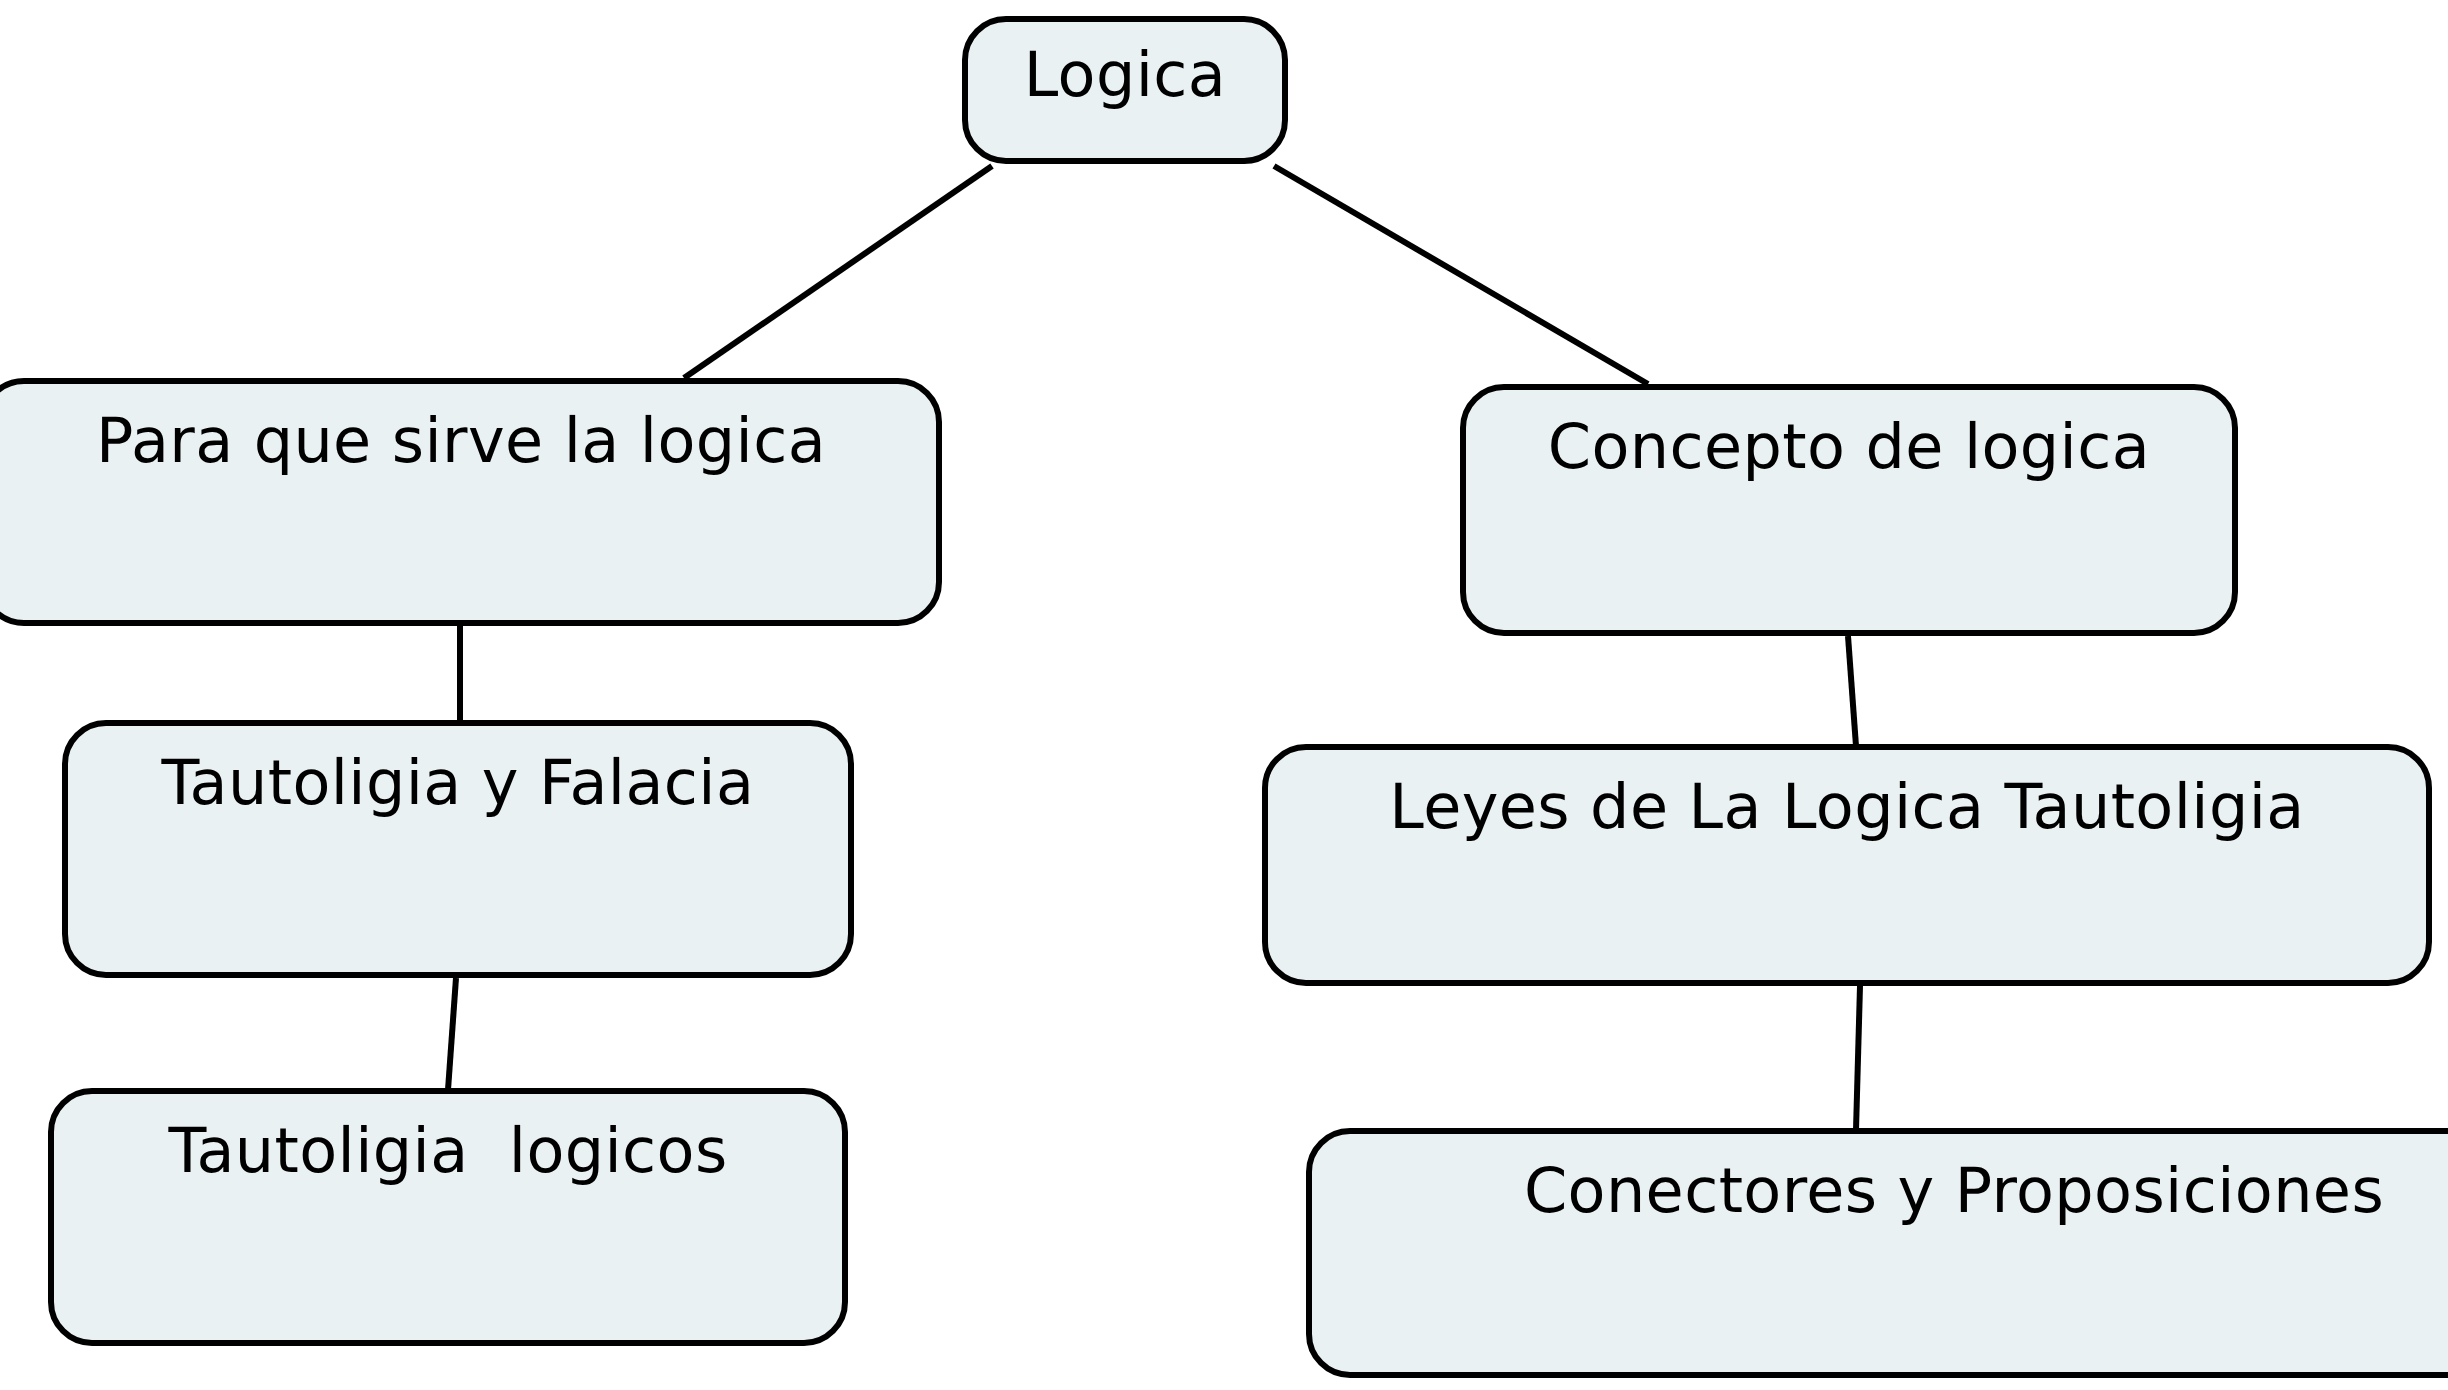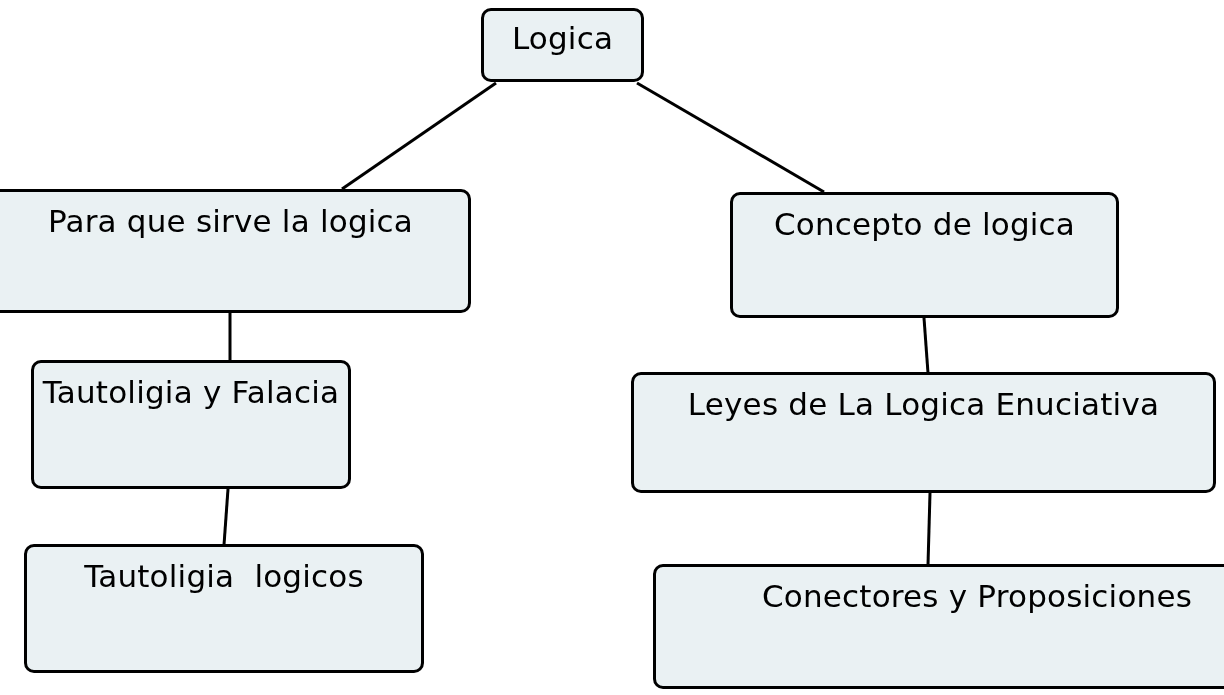--- a/index.html
+++ b/index.html
@@ -23,21 +23,21 @@
     top: 0;
     width: 1224px;
     height: 695px;
     pointer-events: none;
   }
   .node {
     position: absolute;
     box-sizing: border-box;
     background: #eaf1f3;
     border: 3px solid #000000;
-    border-radius: 10px;
+    border-radius: 22px;
     display: block;
     z-index: 2;
   }
   .node-label {
     position: absolute;
     left: 0;
     right: 0;
     top: 10px;
     text-align: center;
     color: #000000;
@@ -68,33 +68,33 @@
   </svg>
 
   <div class="node root" style="left:481px; top:8px; width:163px; height:74px;">
     <div class="node-label">Logica</div>
   </div>
 
   <div class="node" style="left:-10px; top:189px; width:481px; height:124px;">
     <div class="node-label">Para que sirve la logica</div>
   </div>
 
-  <div class="node" style="left:31px; top:360px; width:320px; height:129px;">
+  <div class="node" style="left:31px; top:360px; width:396px; height:129px;">
     <div class="node-label">Tautoligia y Falacia</div>
   </div>
 
   <div class="node" style="left:24px; top:544px; width:400px; height:129px;">
     <div class="node-label">Tautoligia  logicos</div>
   </div>
 
   <div class="node" style="left:730px; top:192px; width:389px; height:126px;">
     <div class="node-label">Concepto de logica</div>
   </div>
 
   <div class="node" style="left:631px; top:372px; width:585px; height:121px;">
-    <div class="node-label">Leyes de La Logica Enuciativa</div>
+    <div class="node-label">Leyes de La Logica Tautoligia</div>
   </div>
 
   <div class="node" style="left:653px; top:564px; width:648px; height:125px;">
     <div class="node-label">Conectores y Proposiciones</div>
   </div>
 
 </div>
 
 </body></html>

